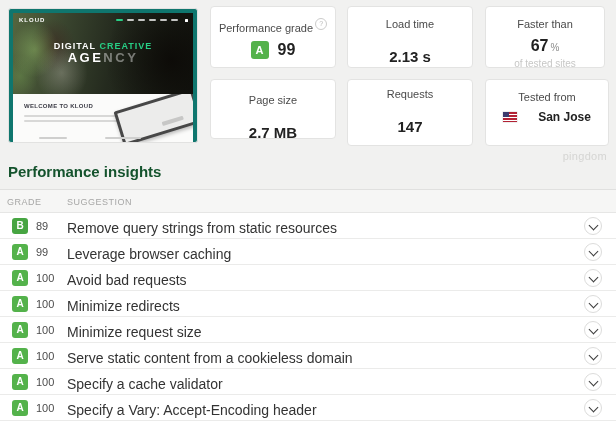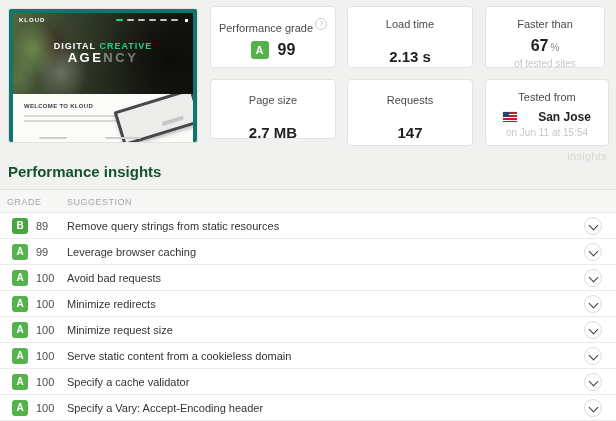--- a/index.html
+++ b/index.html
@@ -88,21 +88,21 @@
     position:absolute;left:0;top:189px;width:616px;height:24px;box-sizing:border-box;
     background:#f6f6f5;border-top:1px solid #e0e0df;border-bottom:1px solid #e6e6e5;
   }
   .col-h{position:absolute;top:7px;font-size:9px;color:#a7a7a6;letter-spacing:.5px;font-weight:normal}
   .col-h.grade{left:7px}
   .col-h.sugg{left:67px}
   .rows{position:absolute;left:0;top:213px;width:616px}
   .row{position:relative;height:26px;background:#fff;border-bottom:1px solid #ebebea;box-sizing:border-box}
   .row .badge{position:absolute;left:12px;top:5px;width:16px;height:16px;font-size:10px;line-height:16px}
   .row .score{position:absolute;left:36px;top:7px;font-size:11px;color:#4c4c4c}
-  .row .sugg{position:absolute;left:67px;top:7px;font-size:11px;color:#333}
+  .row .sugg{position:absolute;left:67px;top:7px;font-size:14px;color:#333}
   .chev-btn{
     position:absolute;right:14px;top:4px;width:18px;height:18px;box-sizing:border-box;
     border:1px solid #dcdcdb;border-radius:50%;background:#fff;cursor:pointer;padding:0;
   }
   .chev{
     position:absolute;left:5px;top:4px;width:6px;height:6px;
     border-right:1.5px solid #3c3c3c;border-bottom:1.5px solid #3c3c3c;
     transform:rotate(45deg);
   }
 </style>
@@ -155,35 +155,34 @@
   <div class="label">Faster than</div>
   <div class="big-num pct-line"><span>67</span><span class="pct-unit">%</span></div>
   <div class="subtext">of tested sites</div>
 </div>
 
 <div class="card c-ps">
   <div class="label" style="margin-top:14px">Page size</div>
   <div class="big-val">2.7 MB</div>
 </div>
 <div class="card c-rq">
-  <div class="label" style="margin-top:14px">Requests</div>
+  <div class="label" style="margin-top:8px">Requests</div>
   <div class="big-val">147</div>
 </div>
 <div class="card c-tf">
   <div class="label">Tested from</div>
   <div class="loc-line">
     <span class="flag">
         <span class="canton"></span>
       </span>
     <span class="loc-name">San Jose</span>
   </div>
-  <div class="subtext">on Jun 11 at 15:54</div>
-</div>
-
-<div class="watermark">insights</div>
+</div>
+
+<div class="watermark">pingdom</div>
 
 <div class="insights-title">Performance insights</div>
 
 <div class="tbl-header">
   <span class="col-h grade">GRADE</span>
   <span class="col-h sugg">SUGGESTION</span>
 </div>
 
 <div class="rows">
   <div class="row">

